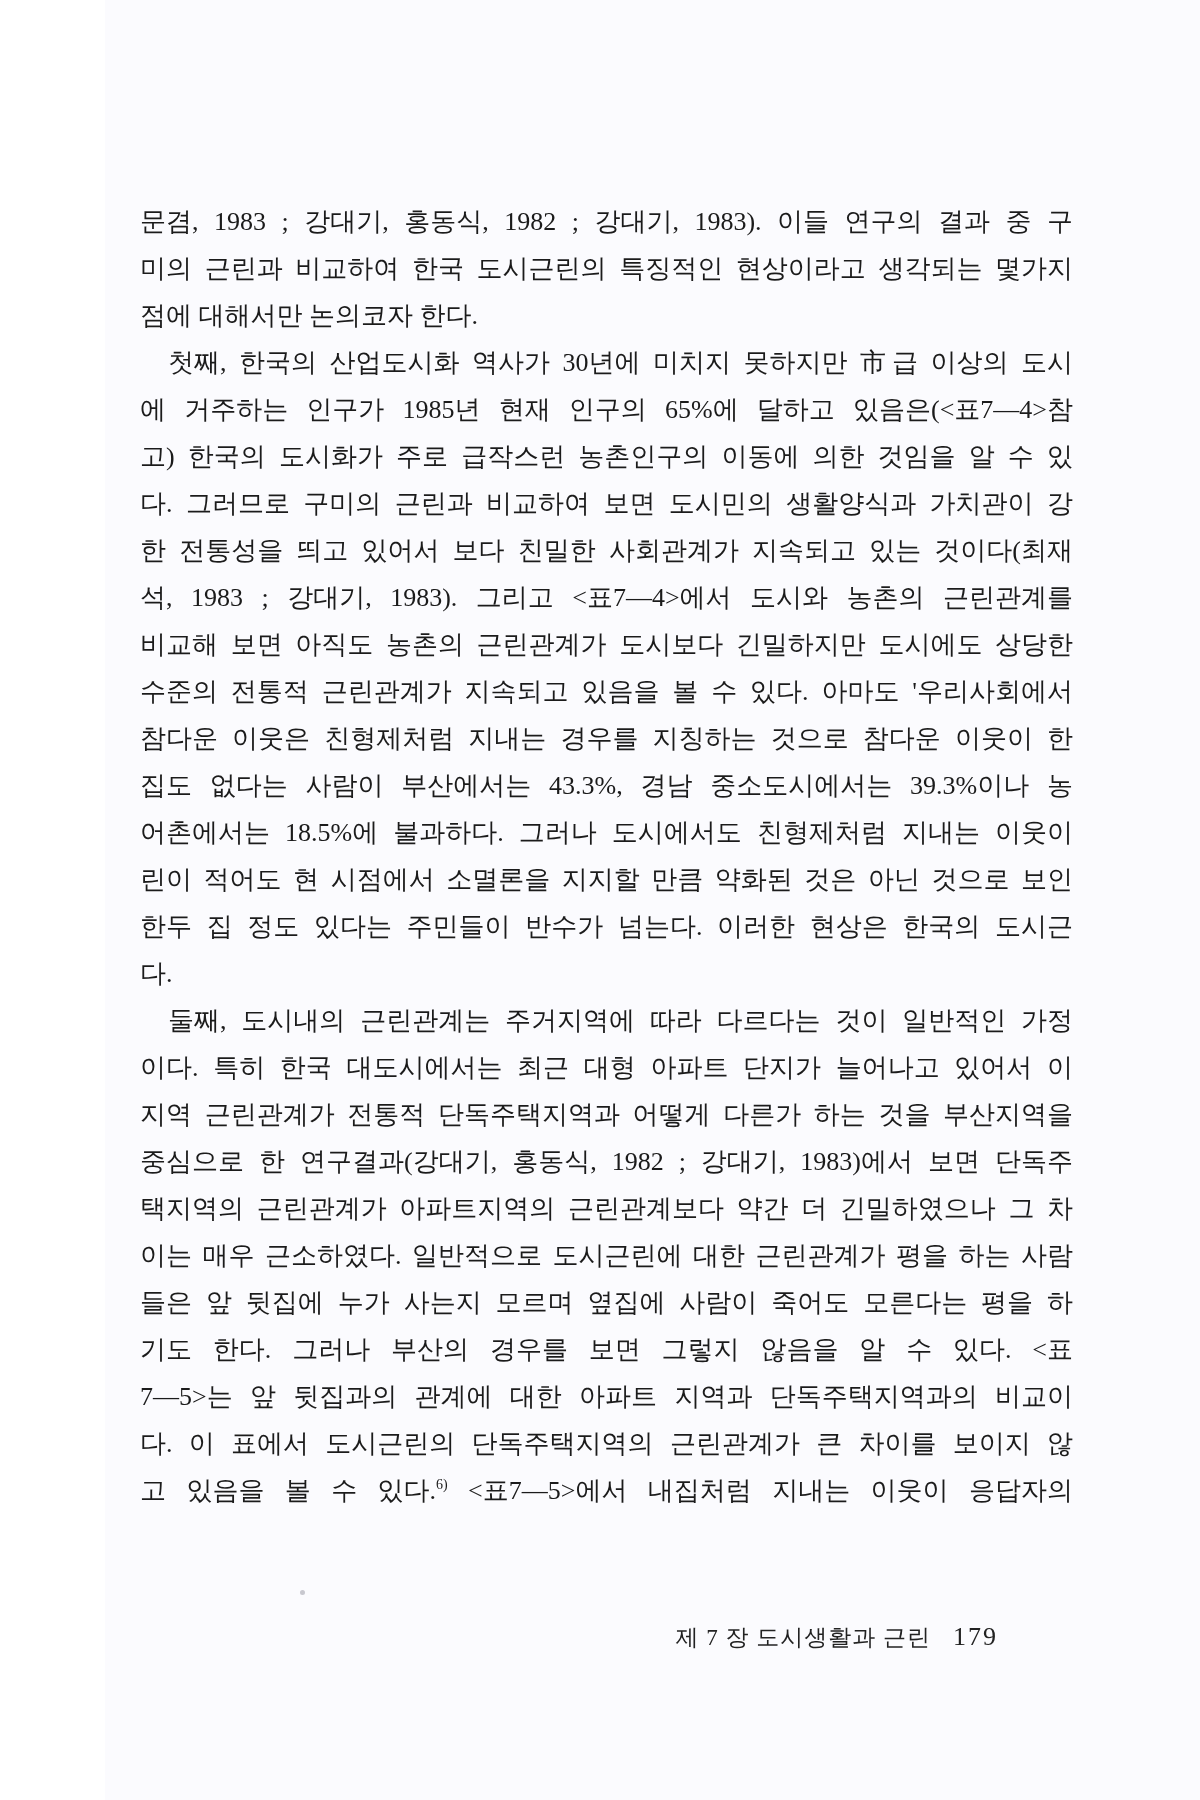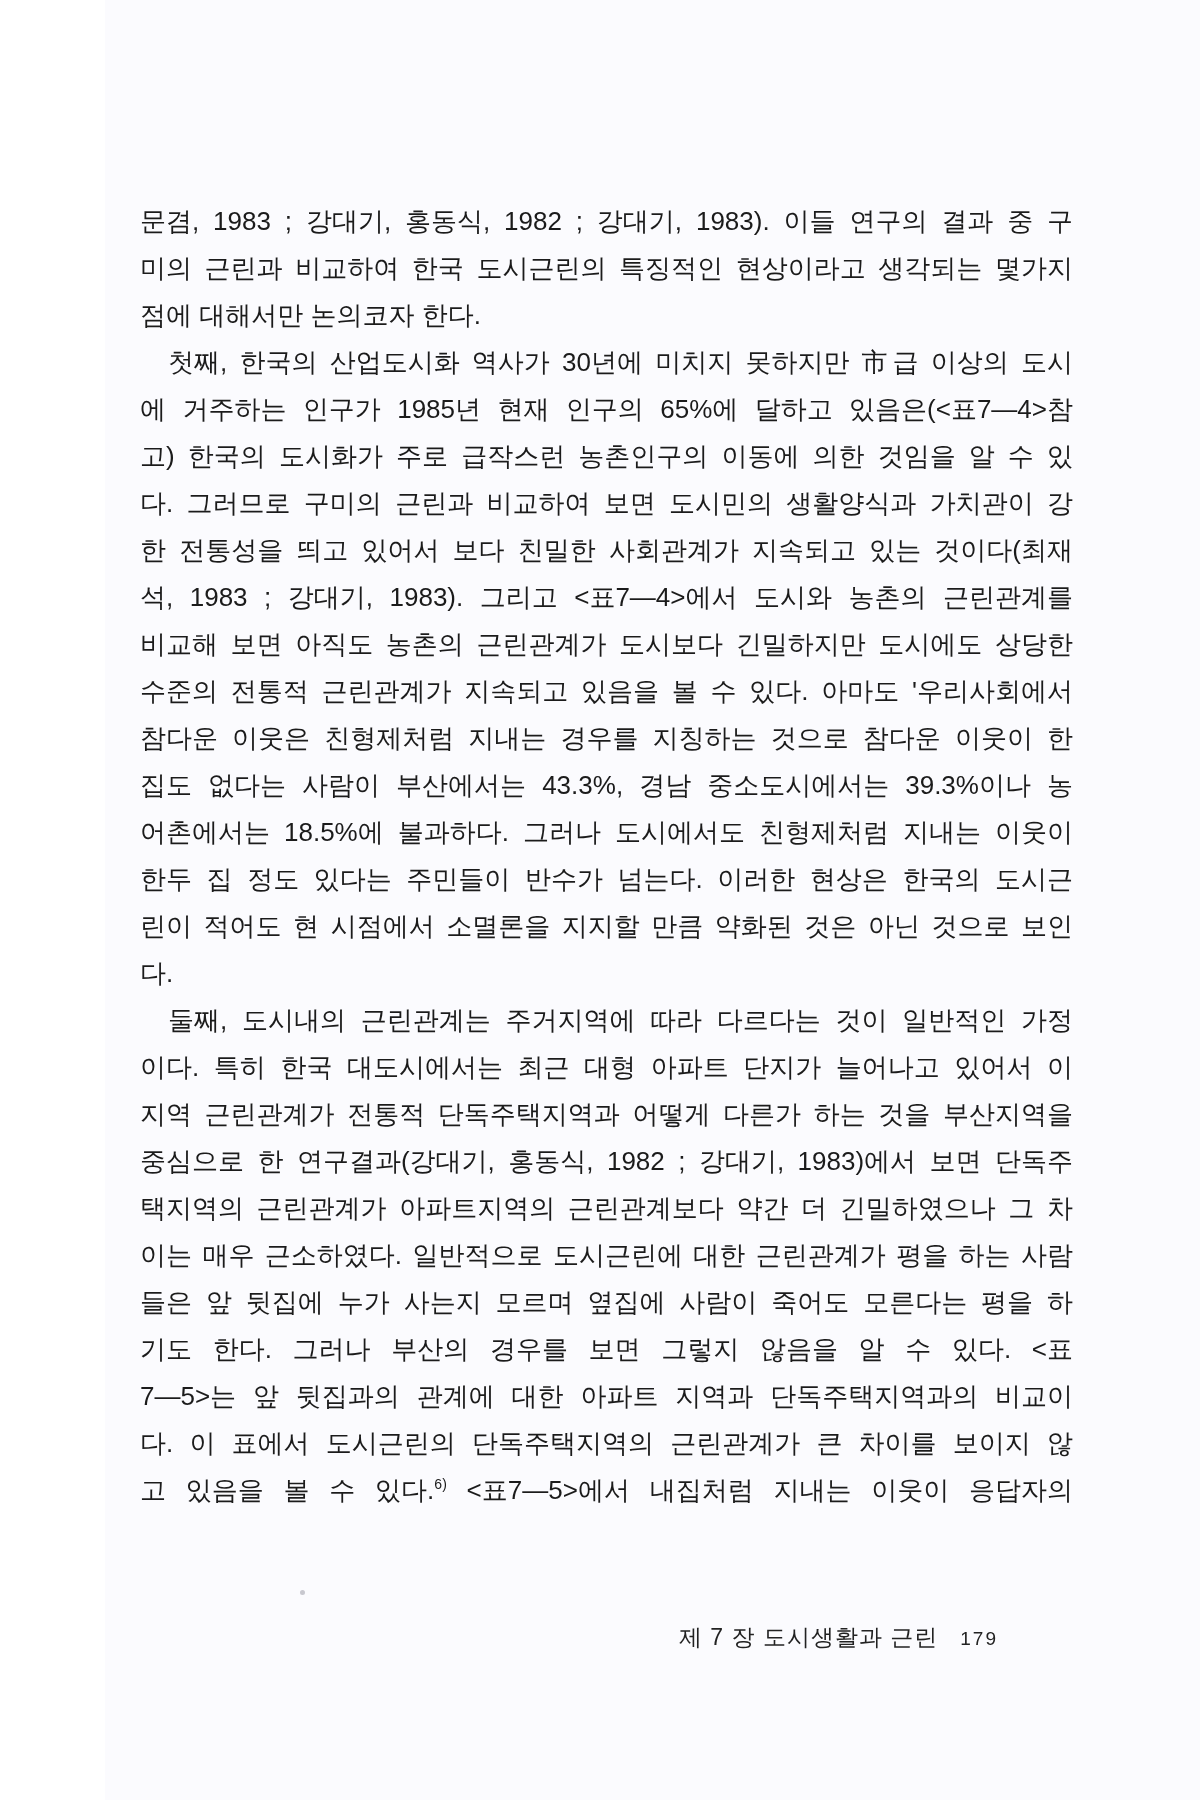--- a/index.html
+++ b/index.html
@@ -6,21 +6,21 @@
     margin: 0;
     padding: 0;
     background: #ffffff;
   }
   .page {
     position: relative;
     width: 1200px;
     height: 1800px;
     background: #ffffff;
     overflow: hidden;
-    font-family: Liberation Sans, sans-serif;
+    font-family: Liberation Serif, serif;
   }
   
   .scan-tint {
     position: absolute;
     left: 105px;
     top: 0;
     width: 1095px;
     height: 1800px;
     background: #fbfbfe;
   }
@@ -60,21 +60,21 @@
     right: 202px;
     color: #222222;
     font-size: 23px;
     white-space: nowrap;
   }
   .footer .chapter {
     letter-spacing: 1px;
   }
   .footer .pagenum {
     margin-left: 22px;
-    font-size: 19px;
+    font-size: 26px;
     letter-spacing: 2px;
     font-variant-numeric: oldstyle-nums;
   }
   .speck {
     position: absolute;
     left: 300px;
     top: 1590px;
     width: 5px;
     height: 5px;
     border-radius: 50%;
@@ -96,22 +96,22 @@
       <div class="line">에 거주하는 인구가 1985년 현재 인구의 65%에 달하고 있음은(&lt;표7—4&gt;참</div>
       <div class="line">고) 한국의 도시화가 주로 급작스런 농촌인구의 이동에 의한 것임을 알 수 있</div>
       <div class="line">다. 그러므로 구미의 근린과 비교하여 보면 도시민의 생활양식과 가치관이 강</div>
       <div class="line">한 전통성을 띄고 있어서 보다 친밀한 사회관계가 지속되고 있는 것이다(최재</div>
       <div class="line">석, 1983 ; 강대기, 1983). 그리고 &lt;표7—4&gt;에서 도시와 농촌의 근린관계를</div>
       <div class="line">비교해 보면 아직도 농촌의 근린관계가 도시보다 긴밀하지만 도시에도 상당한</div>
       <div class="line">수준의 전통적 근린관계가 지속되고 있음을 볼 수 있다. 아마도 '우리사회에서</div>
       <div class="line">참다운 이웃은 친형제처럼 지내는 경우를 지칭하는 것으로 참다운 이웃이 한</div>
       <div class="line">집도 없다는 사람이 부산에서는 43.3%, 경남 중소도시에서는 39.3%이나 농</div>
       <div class="line">어촌에서는 18.5%에 불과하다. 그러나 도시에서도 친형제처럼 지내는 이웃이</div>
+      <div class="line">린이 적어도 현 시점에서 소멸론을 지지할 만큼 약화된 것은 아닌 것으로 보인</div>
       <div class="line">한두 집 정도 있다는 주민들이 반수가 넘는다. 이러한 현상은 한국의 도시근</div>
-      <div class="line">린이 적어도 현 시점에서 소멸론을 지지할 만큼 약화된 것은 아닌 것으로 보인</div>
       <div class="line no-just">다.</div>
       <div class="line indent">둘째, 도시내의 근린관계는 주거지역에 따라 다르다는 것이 일반적인 가정</div>
       <div class="line">이다. 특히 한국 대도시에서는 최근 대형 아파트 단지가 늘어나고 있어서 이</div>
       <div class="line">지역 근린관계가 전통적 단독주택지역과 어떻게 다른가 하는 것을 부산지역을</div>
       <div class="line">중심으로 한 연구결과(강대기, 홍동식, 1982 ; 강대기, 1983)에서 보면 단독주</div>
       <div class="line">택지역의 근린관계가 아파트지역의 근린관계보다 약간 더 긴밀하였으나 그 차</div>
       <div class="line">이는 매우 근소하였다. 일반적으로 도시근린에 대한 근린관계가 평을 하는 사람</div>
       <div class="line">들은 앞 뒷집에 누가 사는지 모르며 옆집에 사람이 죽어도 모른다는 평을 하</div>
       <div class="line">기도 한다. 그러나 부산의 경우를 보면 그렇지 않음을 알 수 있다. &lt;표</div>
       <div class="line">7—5&gt;는 앞 뒷집과의 관계에 대한 아파트 지역과 단독주택지역과의 비교이</div>

